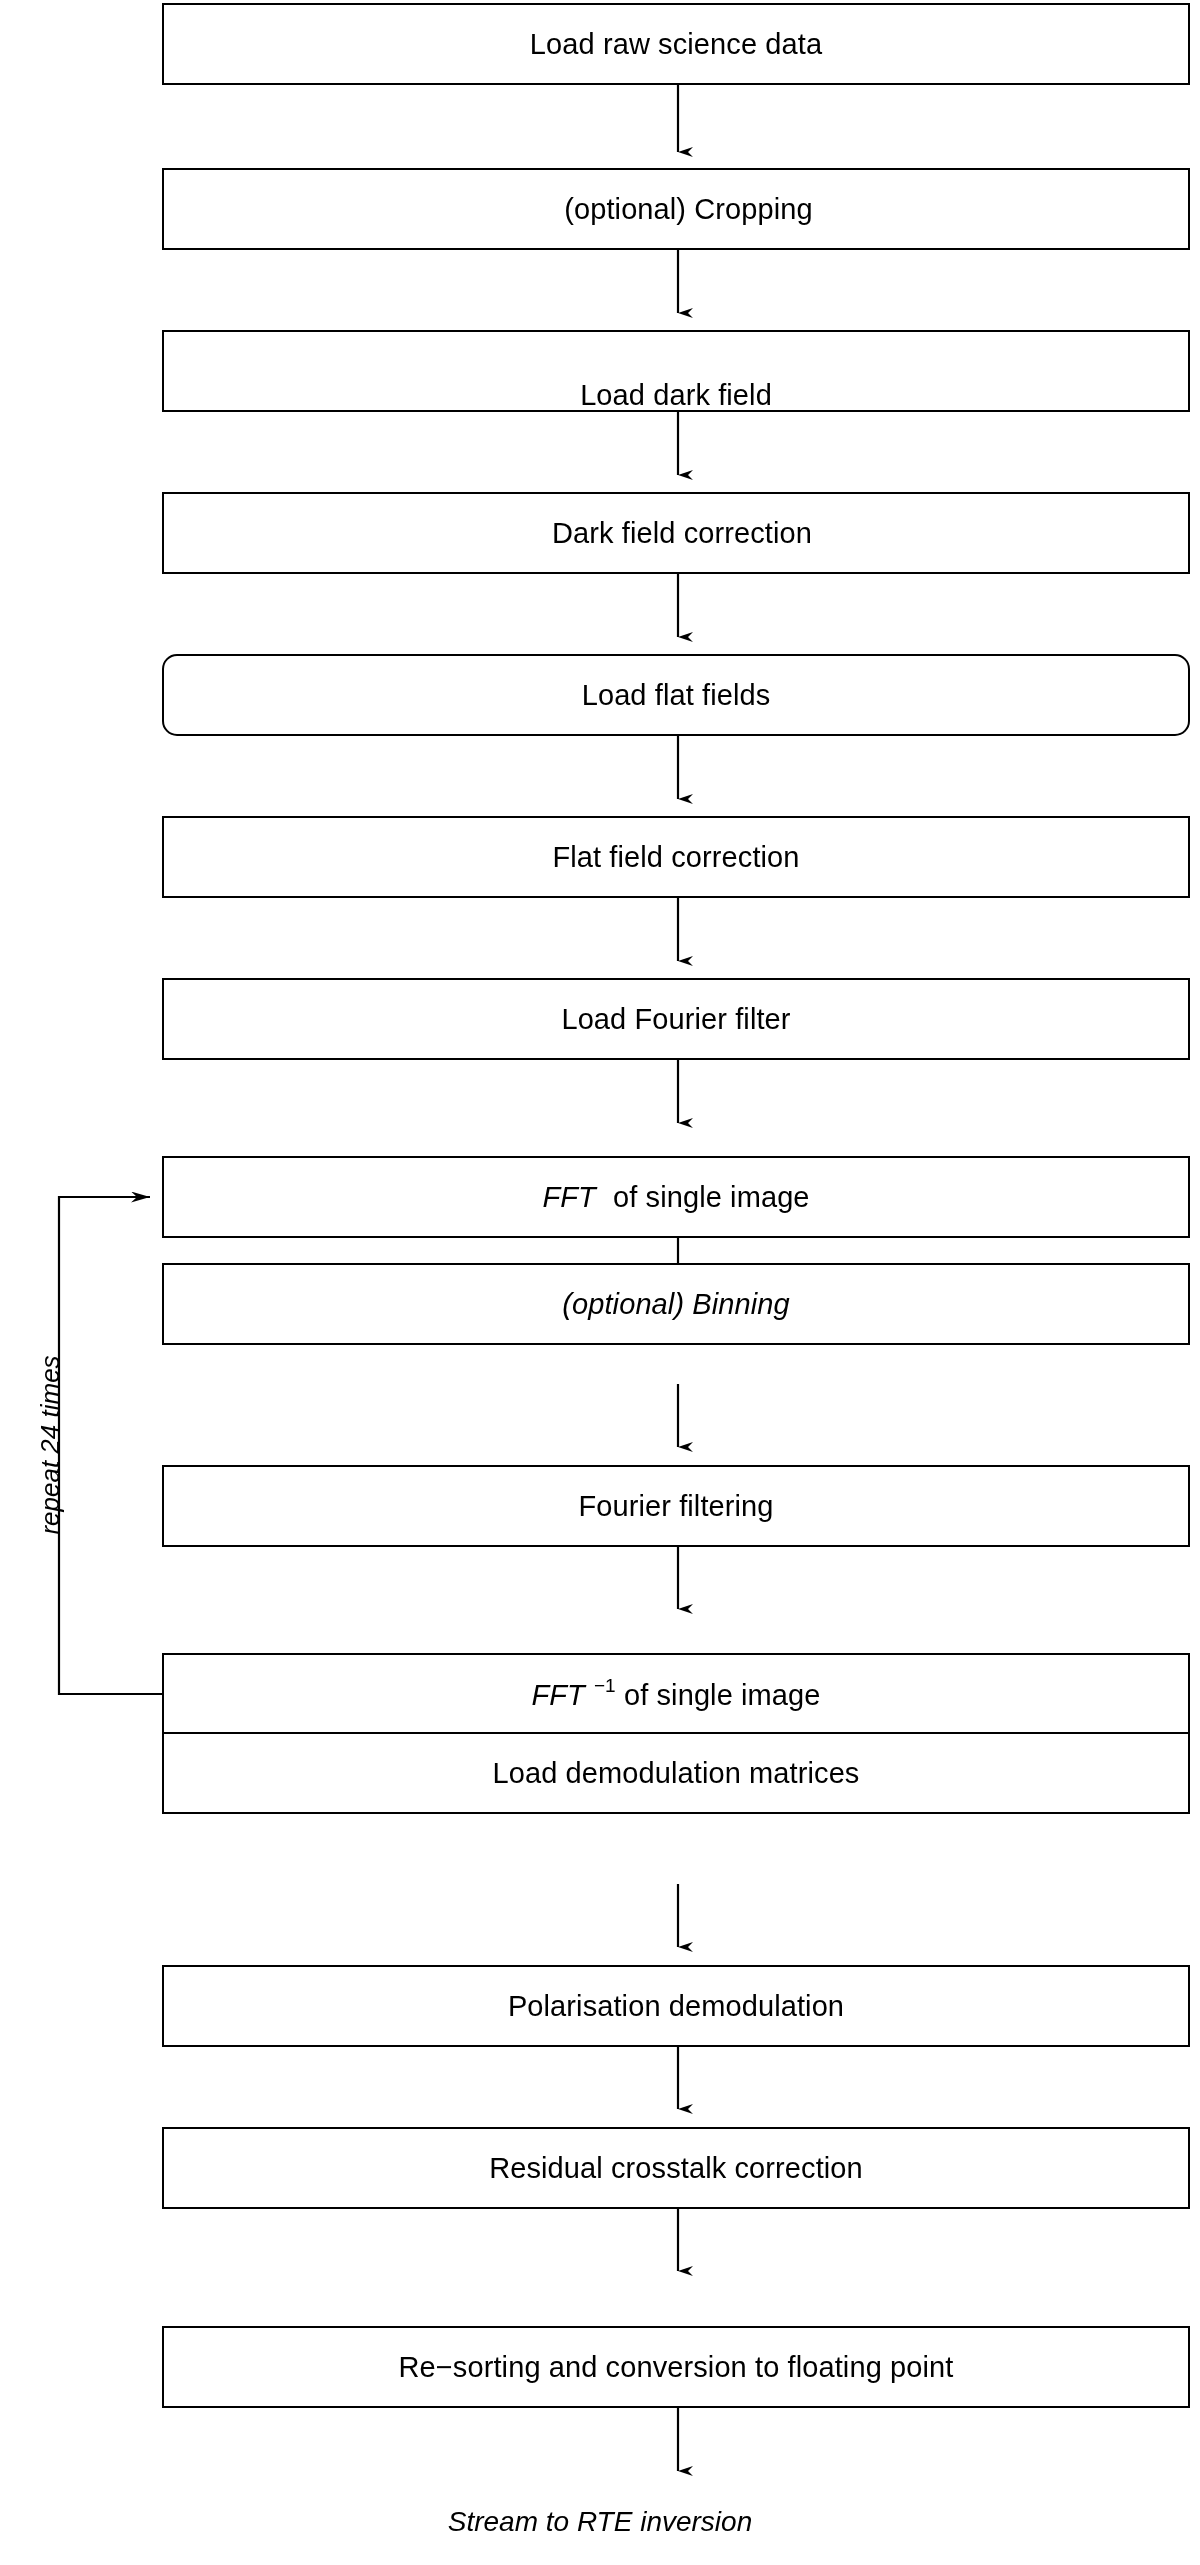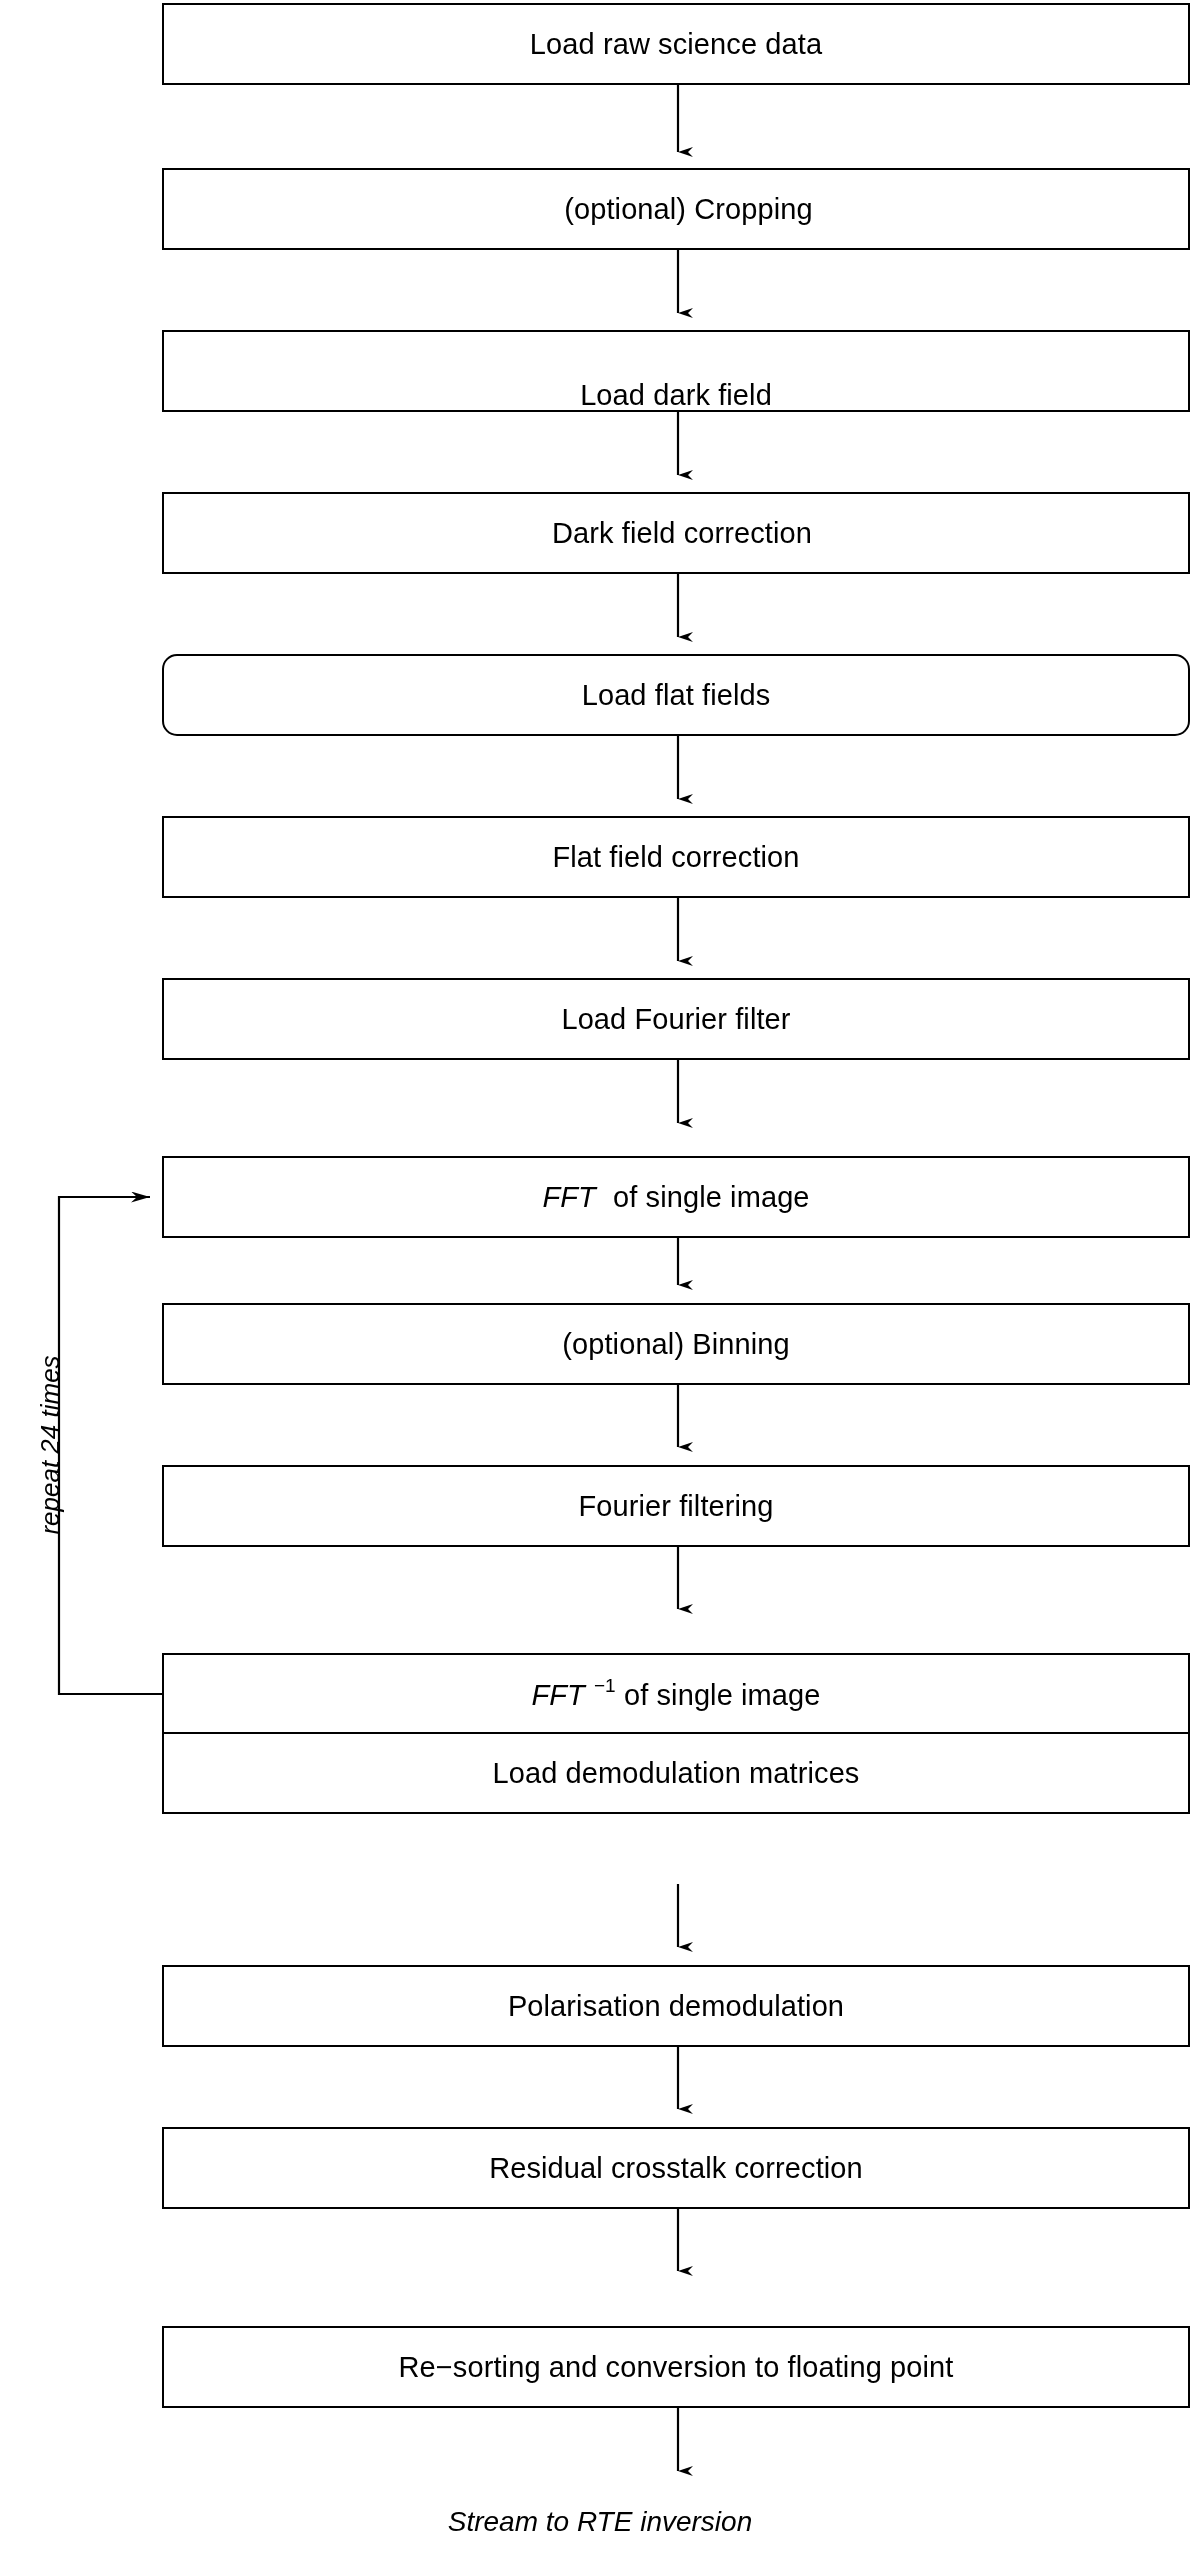--- a/index.html
+++ b/index.html
@@ -142,21 +142,21 @@
   </div>
 
   <div class="node-box" style="top:978px;">
     <span class="node-label">Load Fourier filter</span>
   </div>
 
   <div class="node-box" style="top:1156px;">
     <span class="node-label"><span class="ital">FFT</span><span class="gap"></span>&nbsp;<span>of single image</span></span>
   </div>
 
-  <div class="node-box" style="top:1303px;">
+  <div class="node-box" style="top:1263px;font-style:italic;">
     <span class="node-label">(optional) Binning</span>
   </div>
 
   <div class="node-box" style="top:1465px;">
     <span class="node-label">Fourier filtering</span>
   </div>
 
   <div class="node-box" style="top:1653px;">
     <span class="node-label"><span class="ital">FFT</span><span class="gap"></span><span class="sup">−1</span>&nbsp;<span>of single image</span></span>
   </div>

